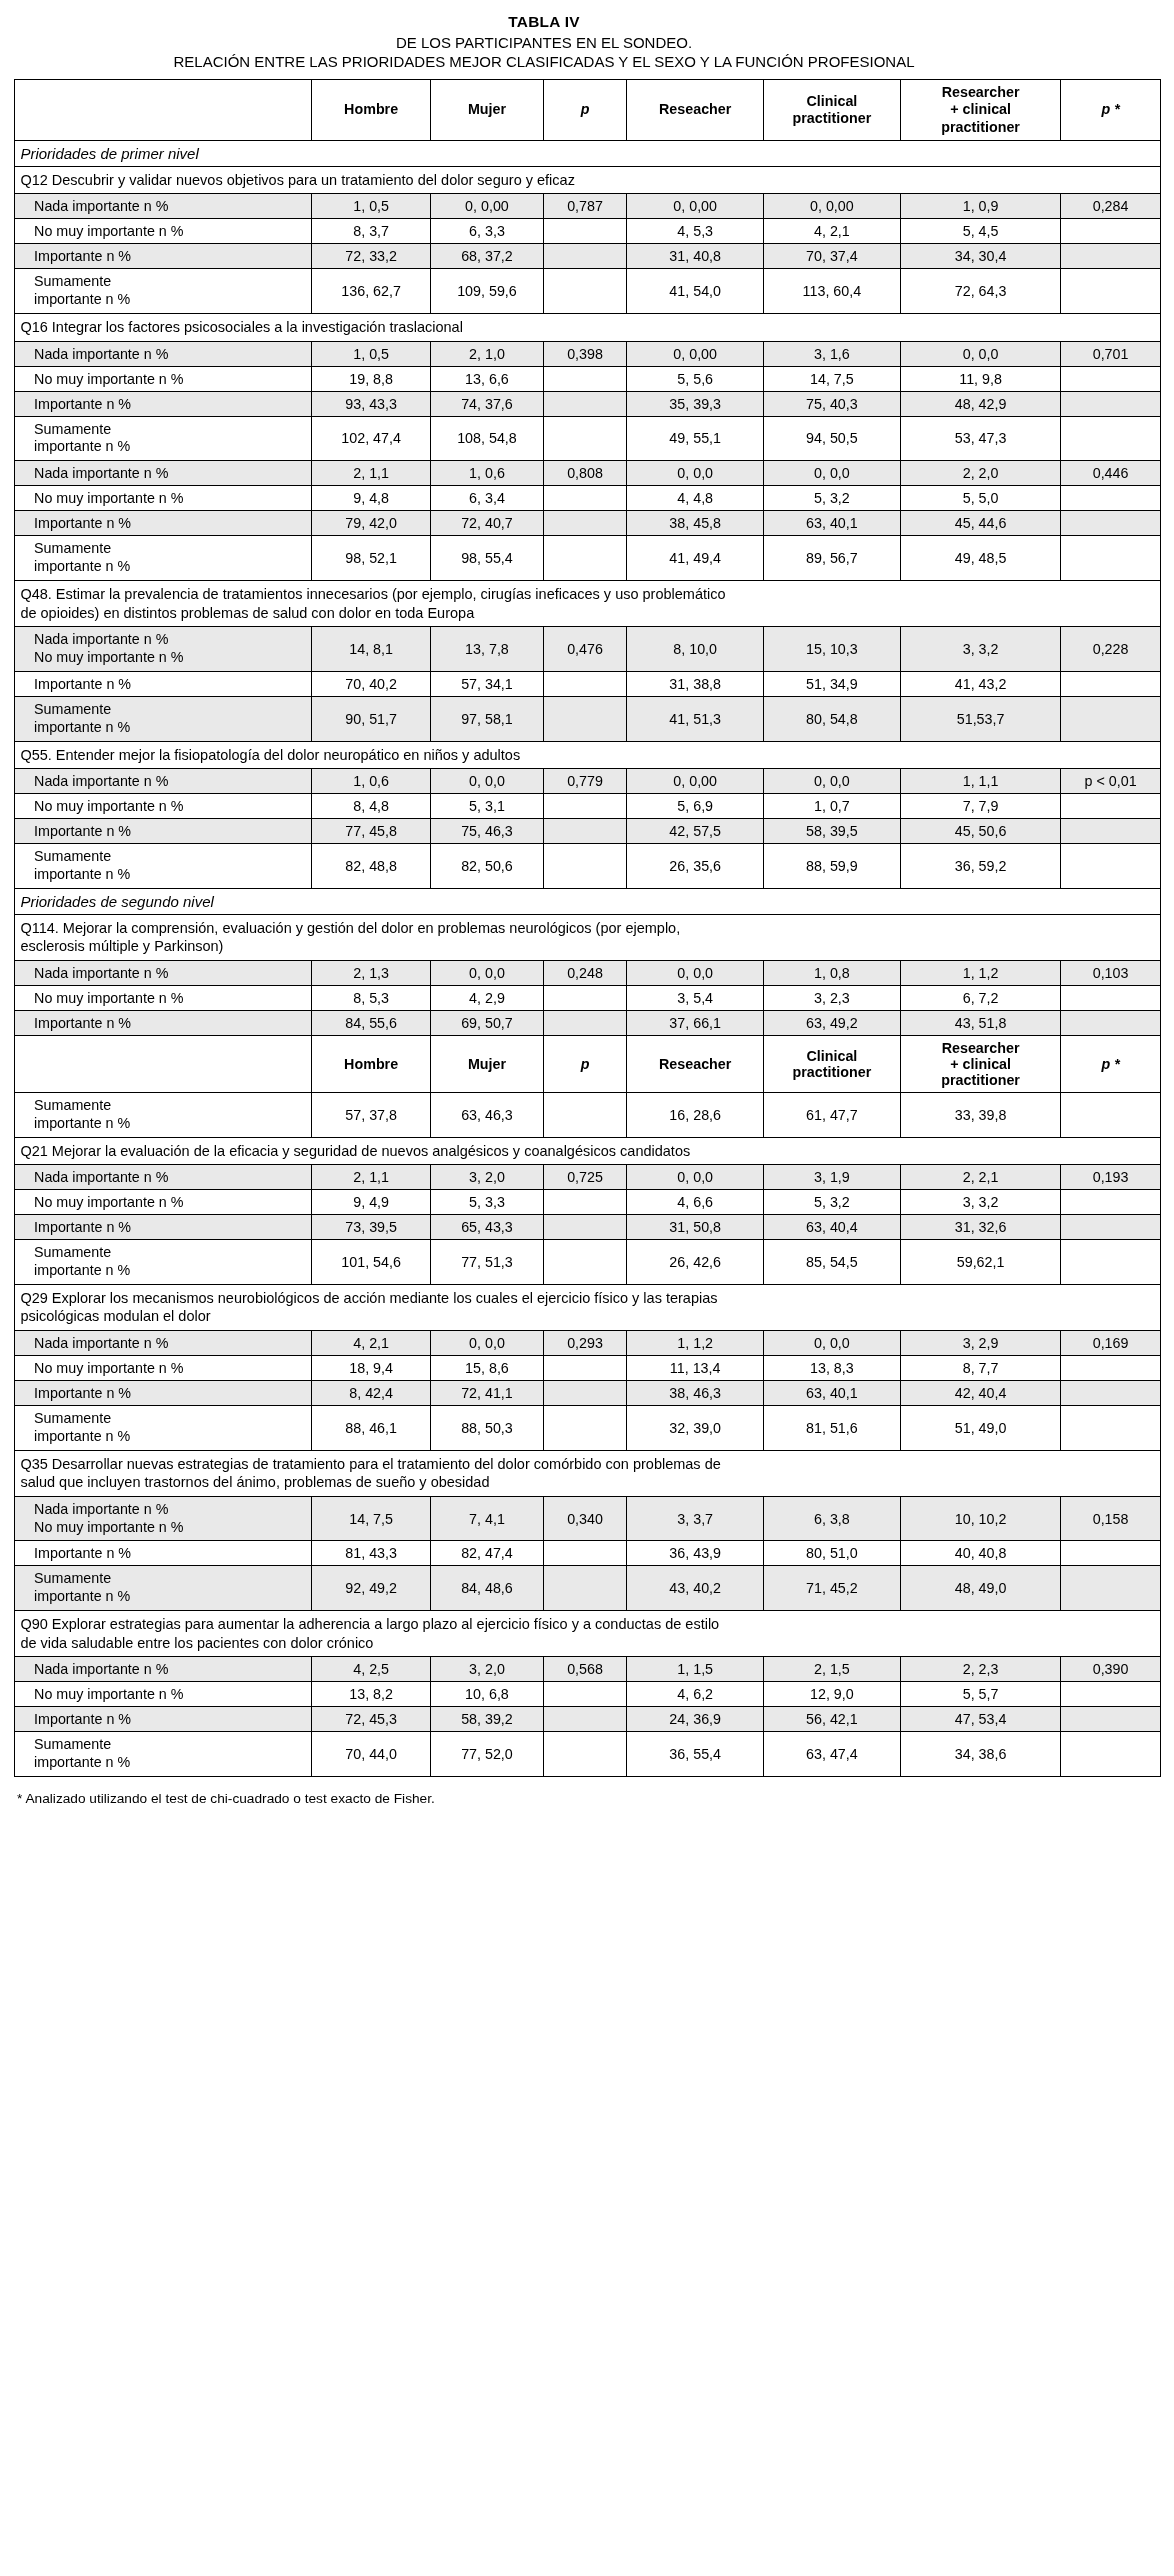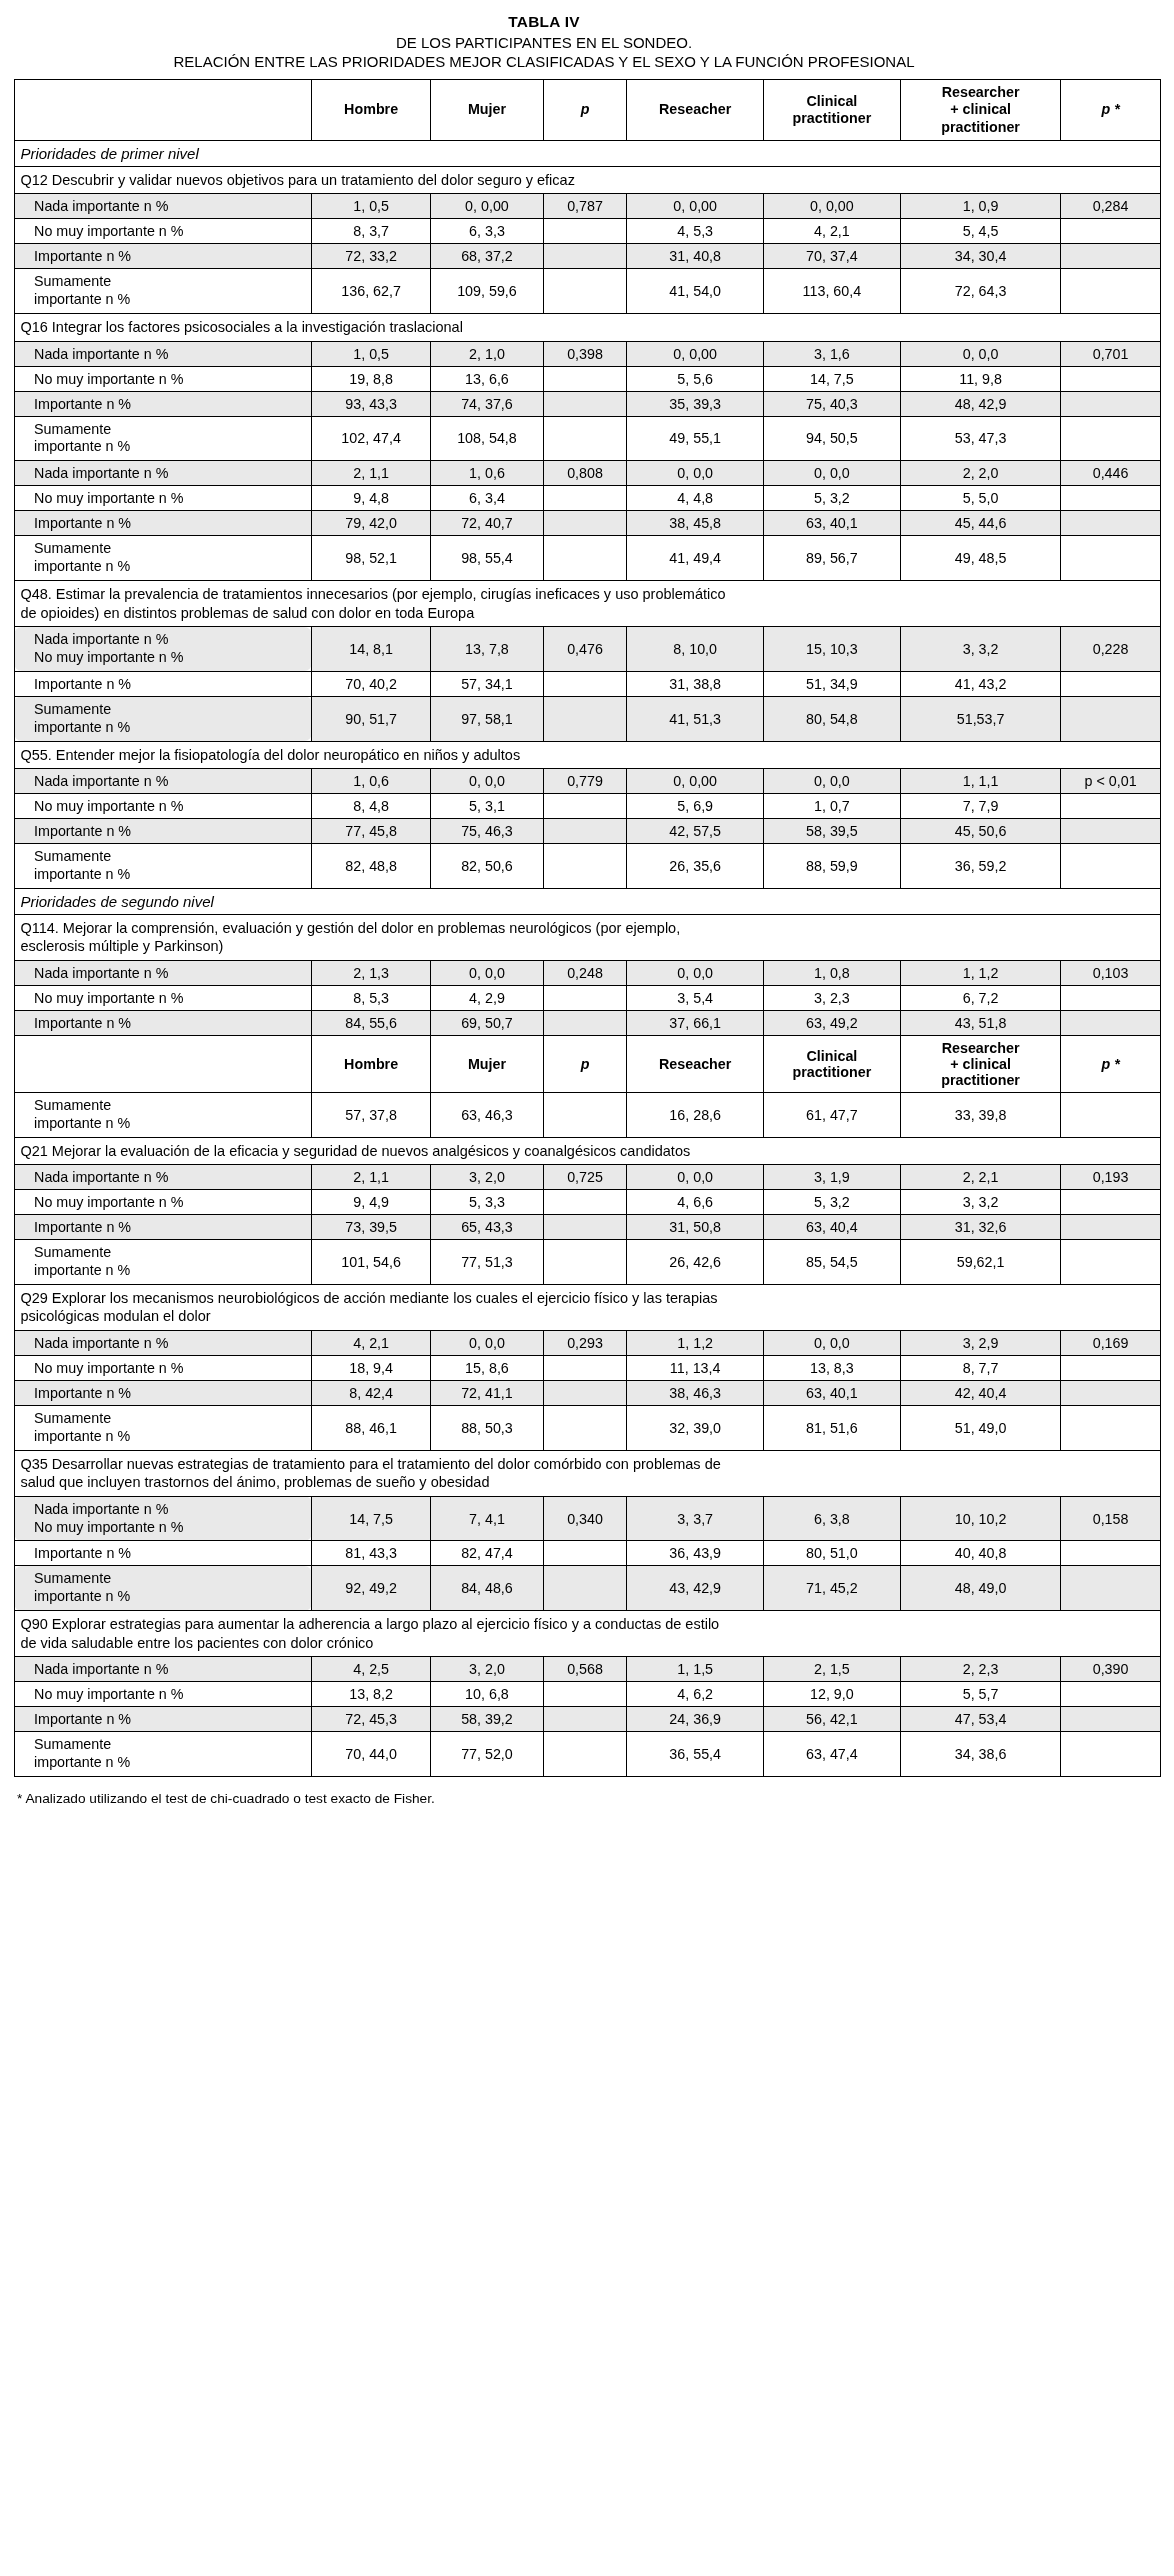--- a/index.html
+++ b/index.html
@@ -77,21 +77,20 @@
     line-height: 1.28;
   }
   .lbl {
     text-align: left;
     padding-left: 19.4px !important;
     white-space: nowrap;
   }
   .lbl.two {
     white-space: normal;
     line-height: 1.25;
-    border-radius: 8px;
   }
   .num {
     text-align: center;
     white-space: nowrap;
   }
   .shade td { background: #e9e9e9 !important; }
   .hdr-repeat th {
     font-weight: bold;
     text-align: center;
     padding: 10.3px 3.4px;
@@ -579,21 +578,21 @@
         <td class="num"></td>
       </tr>
       <tr class="shade">
         <td class="lbl two">
           <span>Sumamente</span><br>
           <span>importante n %</span>
         </td>
         <td class="num">92, 49,2</td>
         <td class="num">84, 48,6</td>
         <td class="num"></td>
-        <td class="num">43, 42,9</td>
+        <td class="num">43, 40,2</td>
         <td class="num">71, 45,2</td>
         <td class="num">48, 49,0</td>
         <td class="num"></td>
       </tr>
 
       <tr class="q-row">
         <td colspan="8">
           <span>Q90 Explorar estrategias para aumentar la adherencia a largo plazo al ejercicio físico y a conductas de estilo</span><br>
           <span>de vida saludable entre los pacientes con dolor crónico</span>
         </td>

